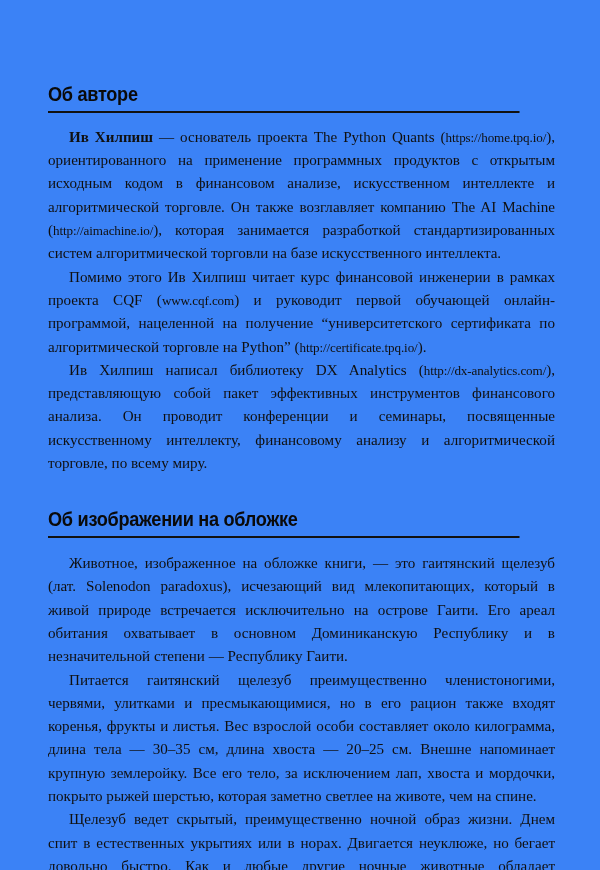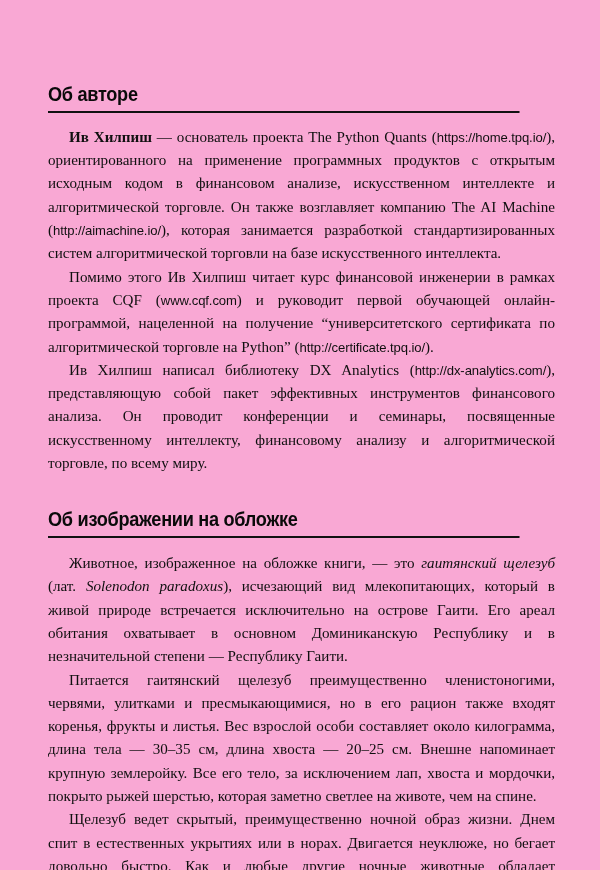--- a/index.html
+++ b/index.html
@@ -4,21 +4,21 @@
 <style>
   html, body {
     margin: 0;
     padding: 0;
     background: #ffffff;
   }
   .page {
     position: relative;
     width: 600px;
     height: 870px;
-    background: #f9a8d4;
+    background: #3b82f6;
     overflow: hidden;
     box-sizing: border-box;
   }
   .content {
     position: absolute;
     left: 48px;
     top: 84px;
     width: 507px;
   }
 
@@ -51,23 +51,23 @@
     margin: 0;
   }
   p.para {
     margin: 0;
     text-indent: 21px;
   }
   .section-block.first .body-text { padding-top: 13px; }
   .section-block.second .body-text { padding-top: 14px; }
 
   .b { font-weight: bold; margin-top: 7px; }
-  .i { font-style: italic; }
+  .i { }
   .mono {
-    font-family: Liberation Sans, sans-serif;
+    font-family: Liberation Serif, serif;
     font-size: 13.1px;
     letter-spacing: -0.1px;
   }
 </style>
 </head>
 <body>
 
 <div class="page">
   <div class="content">
 

